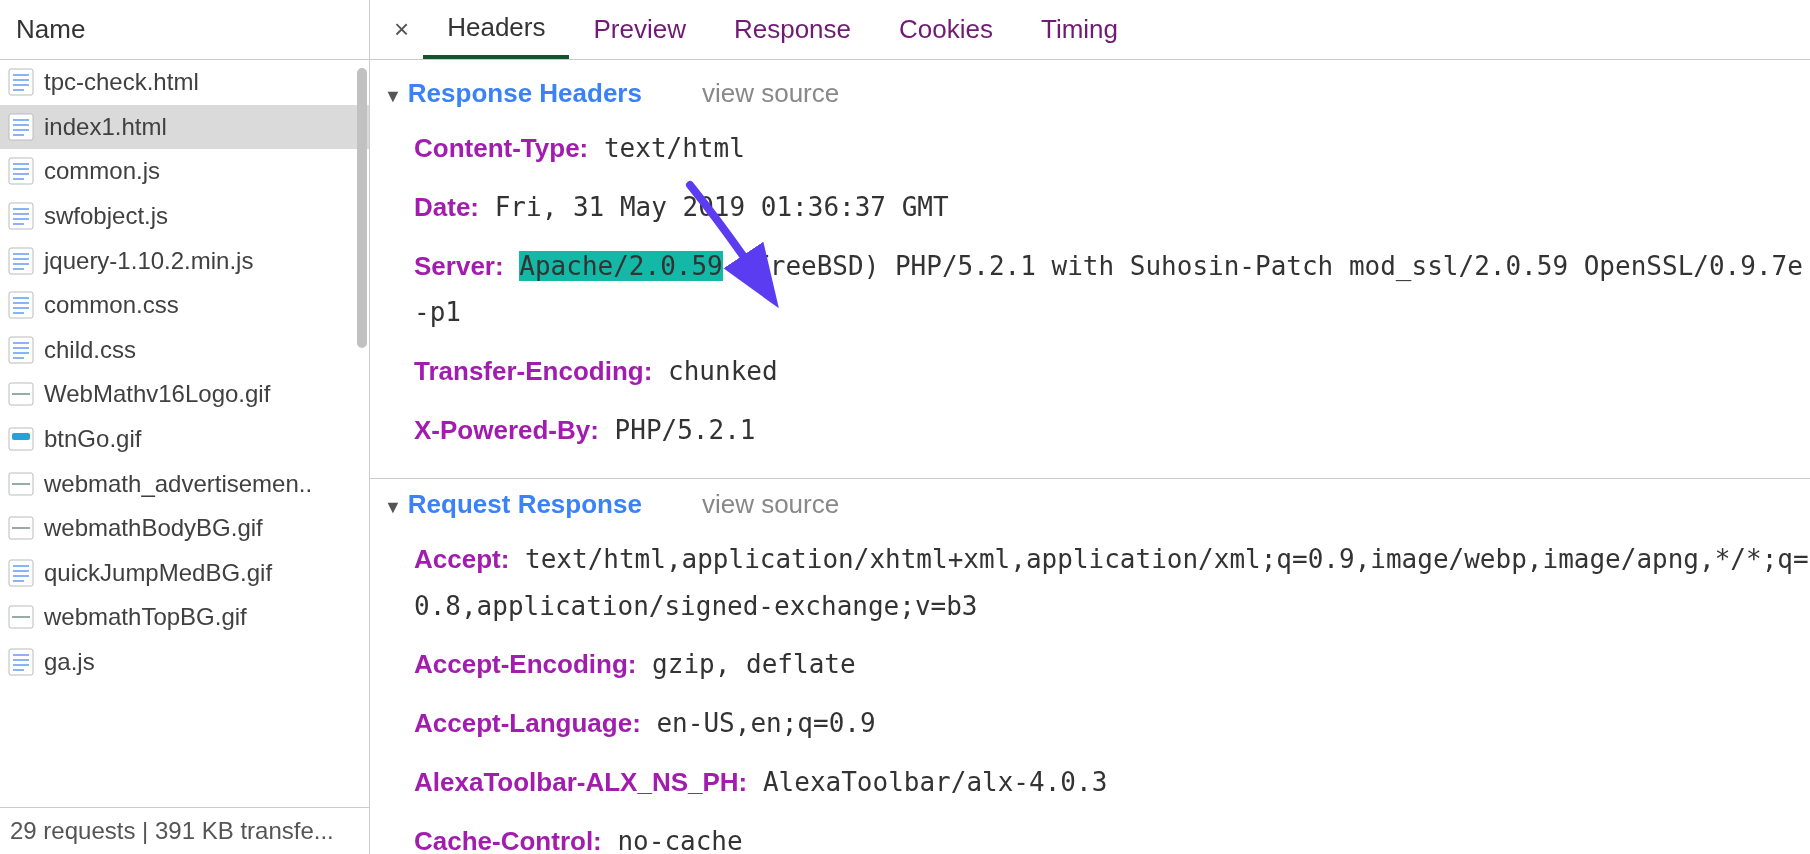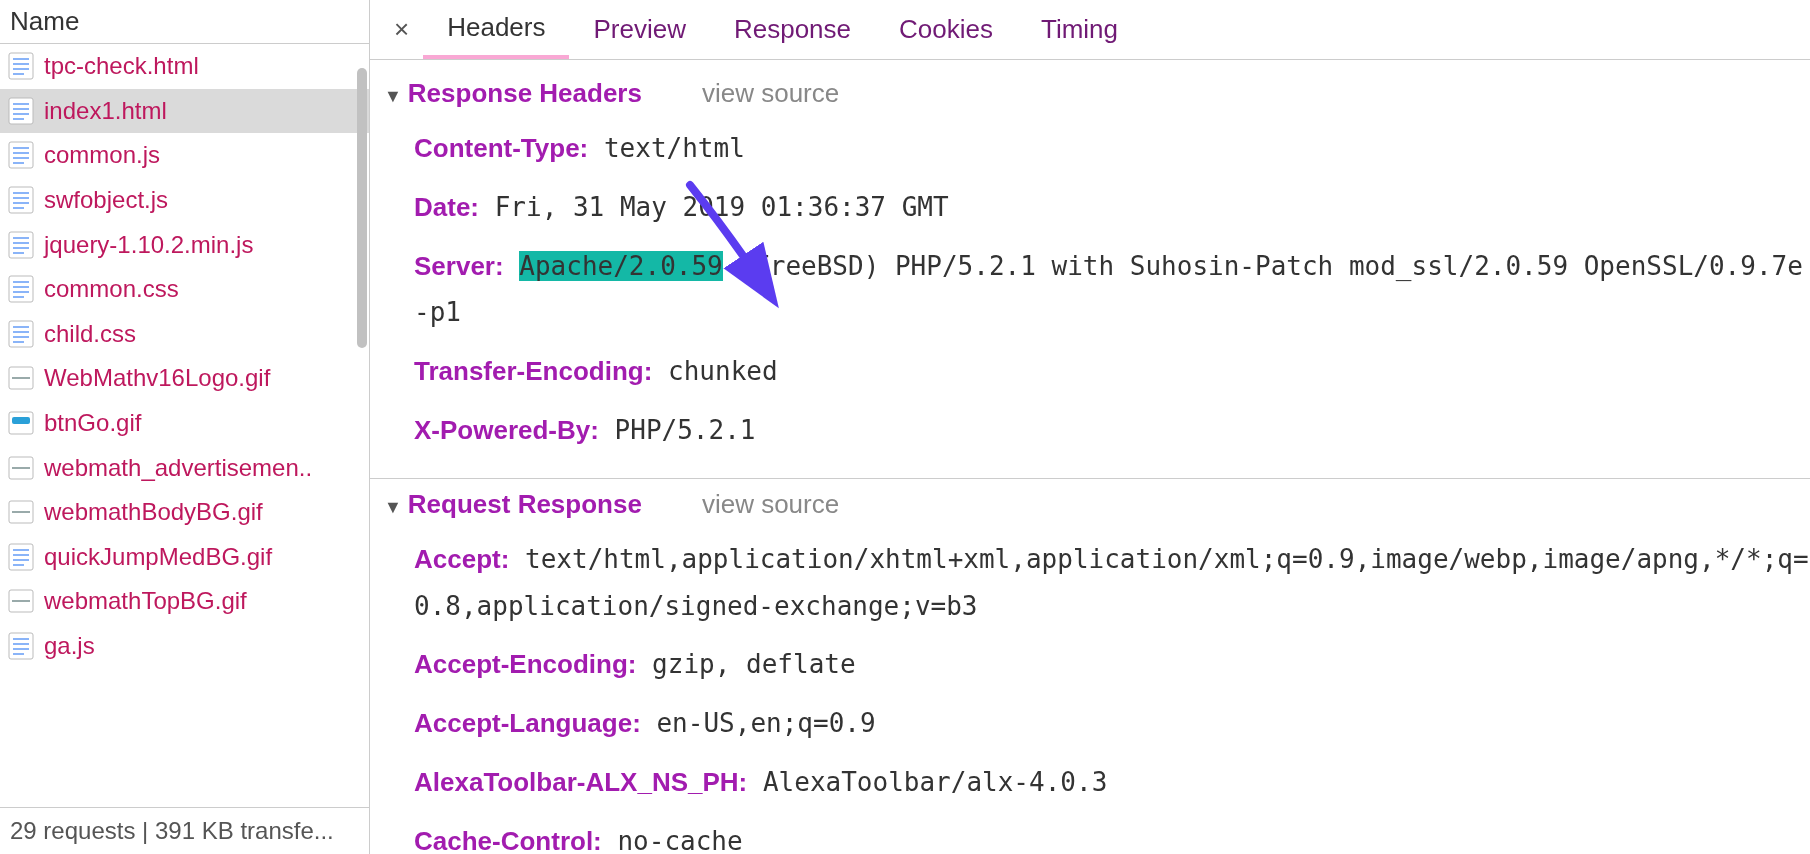--- a/index.html
+++ b/index.html
@@ -16,41 +16,41 @@
 
 
 .left-panel {
   width: 370px;
   border-right: 1px solid #ccc;
   display: flex;
   flex-direction: column;
   position: relative;
 }
 .left-header {
-  height: 44px;
+  height: 60px;
   border-bottom: 1px solid #ccc;
   display: flex;
   align-items: center;
-  padding-left: 10px;
+  padding-left: 16px;
   font-size: 26px;
   color: #333;
 }
 .file-list {
   flex: 1;
   overflow: hidden;
   position: relative;
   border-bottom: 1px solid #ccc;
 }
 .file-row {
   height: 44.6px;
   display: flex;
   align-items: center;
   padding-left: 8px;
   font-size: 24px;
-  color: #be185d;
+  color: #404040;
   white-space: nowrap;
   overflow: hidden;
   text-overflow: ellipsis;
   cursor: default;
 }
 .file-row.selected {
   background: #dadada;
 }
 .file-icon {
   width: 26px;
@@ -107,21 +107,21 @@
   padding: 0 24px;
   font-size: 26px;
   color: #701a75;
   height: 100%;
   display: flex;
   align-items: center;
   cursor: pointer;
 }
 .tab.active {
   color: #333;
-  border-bottom: 4px solid #f9a8d4;
+  border-bottom: 4px solid #14532d;
   margin-bottom: -1px;
 }
 
 .details {
   flex: 1;
   overflow: hidden;
   padding-top: 8px;
   position: relative;
 }
 .section-header {
@@ -130,21 +130,21 @@
   padding: 10px 14px;
 }
 .disclosure {
   color: #555;
   margin-right: 6px;
   font-size: 18px;
 }
 .section-title {
   font-weight: 700;
   font-size: 26px;
-  color: #a21caf;
+  color: #3b82f6;
   margin-right: 60px;
 }
 .view-source {
   font-size: 26px;
   color: #888;
   cursor: pointer;
 }
 .section-body {
   padding: 0 0 18px 44px;
   border-bottom: 1px solid #ccc;

